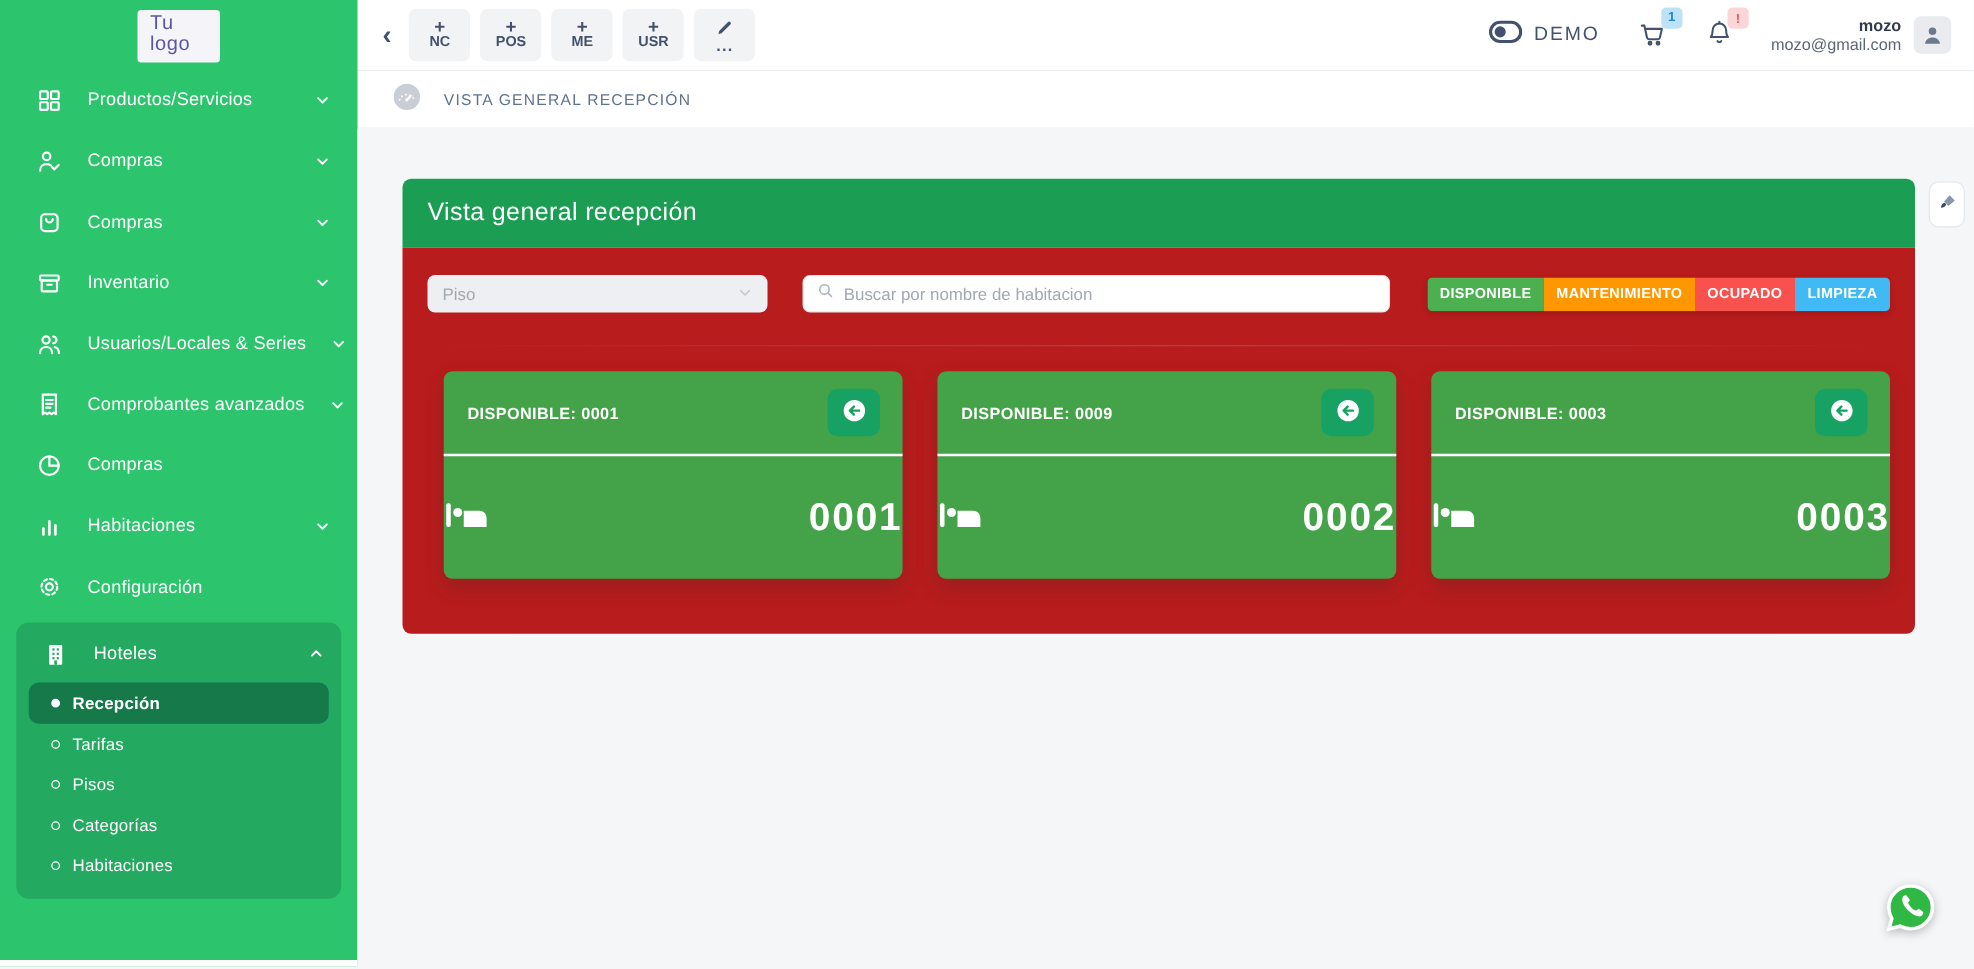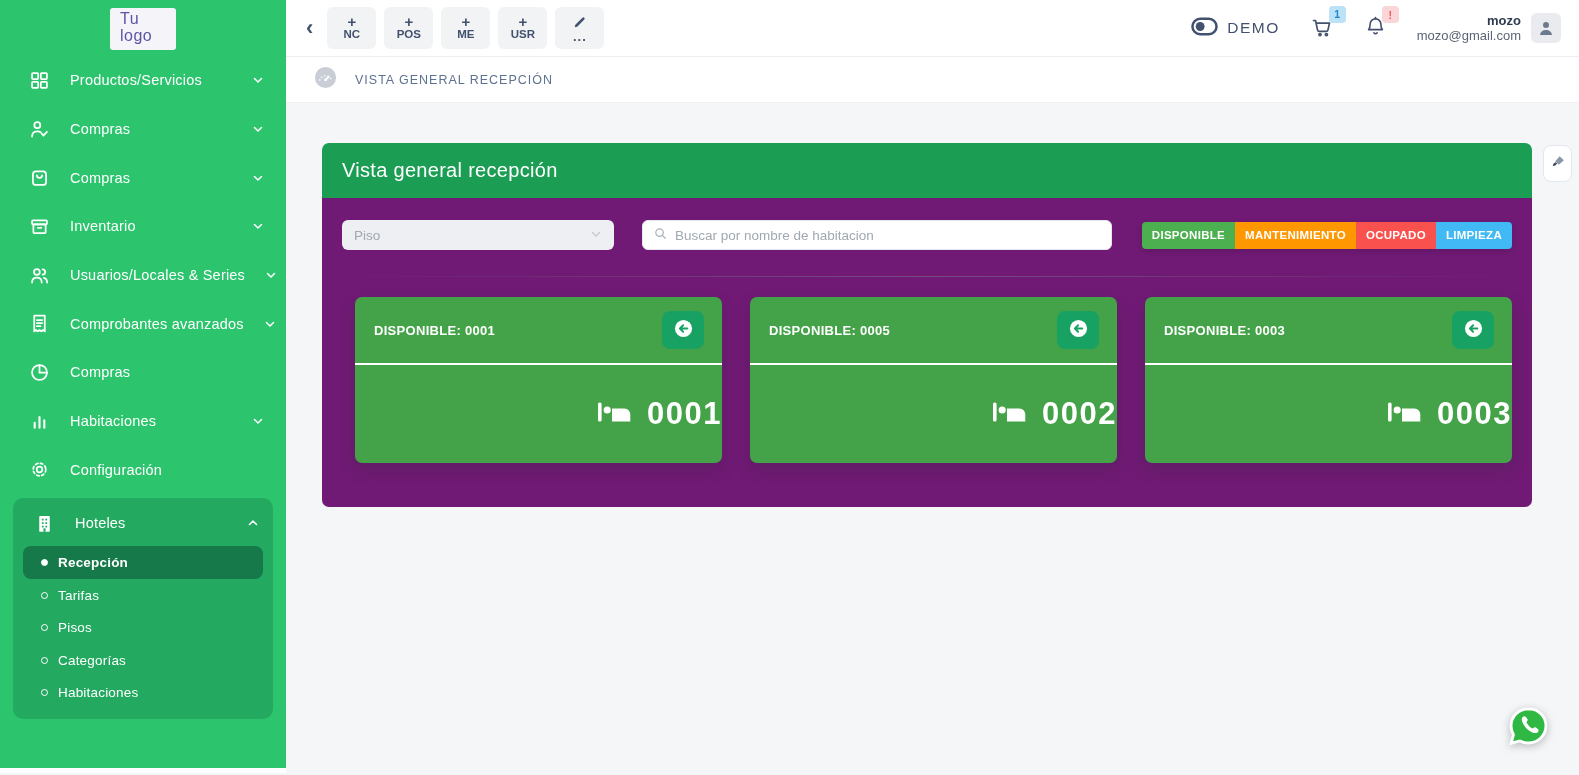--- a/index.html
+++ b/index.html
@@ -69,21 +69,21 @@
     display:flex; align-items:center; gap:18px; padding-left:28px; }
   .crumb-title { font-size:12.5px; color:#5d7290; letter-spacing:1px;
     font-weight:500; }
 
   .content { flex:1; background:#f4f6f8; position:relative; }
 
   .panel { width:1210px; margin:40px 0 0 36px; }
   .panel-head { background:#1b9e53; border-radius:7px 7px 0 0; height:55px;
     display:flex; align-items:center; padding-left:20px; }
   .panel-title { color:#fff; font-size:20px; font-weight:500; letter-spacing:.3px; }
-  .panel-body { background:#701a75; border-radius:0 0 7px 7px; padding:22px 20px 44px 20px; }
+  .panel-body { background:#b91c1c; border-radius:0 0 7px 7px; padding:22px 20px 44px 20px; }
 
   .filter-row { display:flex; align-items:center; }
   .floor-select { width:272px; height:30px; background:#edeff2; border:none;
     border-radius:6px; display:flex; align-items:center; padding:0 12px;
     color:#a0a8b0; font-size:13.5px; cursor:pointer; }
   .floor-select .ph { flex:1; }
   .search-box { width:470px; height:30px; border:1px solid #e4e8ec; border-radius:6px;
     display:flex; align-items:center; gap:7px; padding:0 10px; margin-left:28px;
     background:#fff; }
   .search-box input { border:none; outline:none; flex:1; font-size:13.5px;
@@ -100,21 +100,21 @@
   .cards-row { display:flex; gap:28px; margin-top:20px;margin-left:13px; }
   .room-card { flex:1; background:#44a348; border-radius:7px;
     box-shadow:0 7px 16px rgba(40,40,40,.22); cursor:pointer; }
   .room-head { height:68px; display:flex; align-items:center;
     justify-content:space-between; padding:0 18px 0 19px;
     border-bottom:2px solid #fff; }
   .room-status { color:#fff; font-size:13px; font-weight:bold; letter-spacing:.3px; }
   .room-btn { width:42px; height:38px; background:#17a263; border:none;
     border-radius:8px; display:flex; align-items:center; justify-content:center;
     cursor:pointer; }
-  .room-body { height:98px; display:flex; align-items:center; justify-content:flex-end;
+  .room-body { height:98px; display:flex; align-items:center; justify-content:space-between;
     gap:15px; }
   .room-number { color:#fff; font-size:31px; font-weight:600; letter-spacing:1.5px; }
 
   .theme-btn { position:absolute; top:145px; right:7px; width:29px; height:37px;
     background:#fff; border:1px solid #e4e7eb; border-radius:8px; cursor:pointer;
     display:flex; align-items:center; justify-content:center; }
 
   .whatsapp-btn { position:absolute; right:29px; bottom:27px; width:43px; height:43px;
     border:none; background:none; cursor:pointer; padding:0;
     filter:drop-shadow(0 2px 4px rgba(0,0,0,.25)); }
@@ -454,21 +454,21 @@
                       <circle cx="11.2" cy="10" r="3.6"></circle>
                       <path d="M16 8.5h12.5a5.8 5.8 0 0 1 5.8 5.8v7.2H16Z"></path>
                     </svg>
                 </span>
                 <span class="room-number">0001</span>
               </div>
             </div>
 
             <div class="room-card">
               <div class="room-head">
-                <span class="room-status">DISPONIBLE: 0005</span>
+                <span class="room-status">DISPONIBLE: 0009</span>
                 <button class="room-btn">
                   <span>
                     <svg width="19" height="19" viewBox="0 0 20 20">
                         <circle cx="10" cy="10" r="9" fill="#fff"></circle>
                         <path d="M14 10H6.8M9.6 6.6 6.2 10l3.4 3.4" fill="none" stroke="#17a263" stroke-width="2" stroke-linecap="round" stroke-linejoin="round"></path>
                       </svg>
                   </span>
                 </button>
               </div>
               <div class="room-body">

